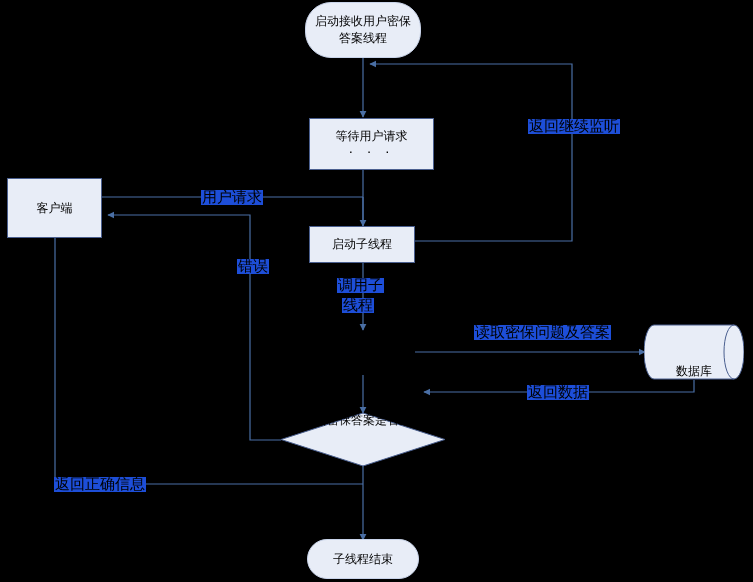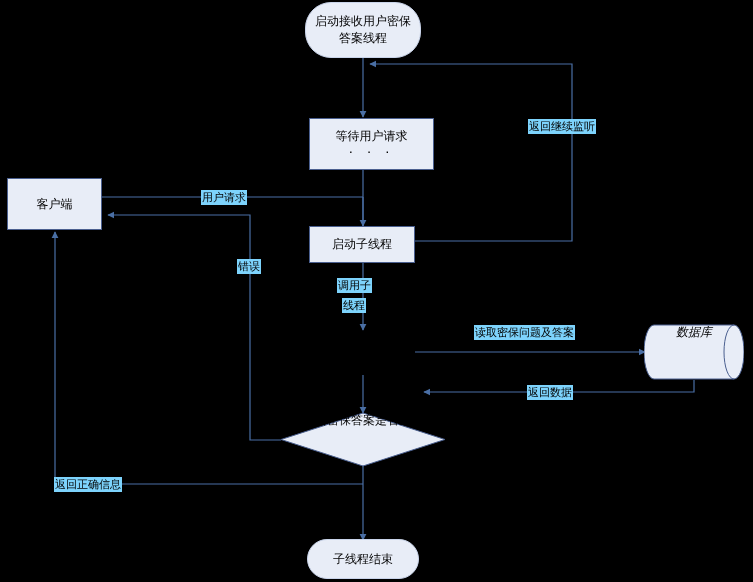--- a/index.html
+++ b/index.html
@@ -69,43 +69,42 @@
     position: absolute;
     left: 0; top: 0;
     width: 100%; height: 100%;
     z-index: 1;
   }
   
   .database {
     position: absolute;
     z-index: 3;
     display: flex;
-    align-items: flex-start;
+    align-items: flex-end;
     justify-content: center;
-    font-style: italic;
   }
   .db-shape {
     position: absolute;
     left: 0; top: 0;
     width: 100%; height: 100%;
     z-index: 1;
   }
   .db-text {
     position: relative;
     z-index: 2;
     font-size: 12px;
     color: #000;
     white-space: nowrap;
   }
   
   .edge-label {
     position: absolute;
-    background: #7dd3fc;
+    background: #1d4ed8;
     color: #000000;
-    font-size: 11px;
+    font-size: 15px;
     line-height: 15px;
     padding: 0 1px;
     white-space: nowrap;
     z-index: 5;
     text-align: center;
   }
 </style>
 </head>
 <body>
 
@@ -148,21 +147,21 @@
   <div class="node terminal" style="left:305px; top:2px; width:116px; height:56px;">
     <span class="node-line">启动接收用户密保</span>
     <span class="node-line">答案线程</span>
   </div>
 
   <div class="node process" style="left:309px; top:118px; width:125px; height:52px;">
     <span class="node-line">等待用户请求</span>
     <span class="dots">· · ·</span>
   </div>
 
-  <div class="node process" style="left:7px; top:178px; width:95px; height:52px;">
+  <div class="node process" style="left:7px; top:178px; width:95px; height:60px;">
     <span class="node-line">客户端</span>
   </div>
 
   <div class="node process" style="left:309px; top:226px; width:106px; height:37px;">
     <span class="node-line">启动子线程</span>
   </div>
 
 
   <div class="database" style="left:644px; top:324px; width:100px; height:56px;">
     <svg class="db-shape" viewBox="0 0 100 56" preserveAspectRatio="none" xmlns="http://www.w3.org/2000/svg">

